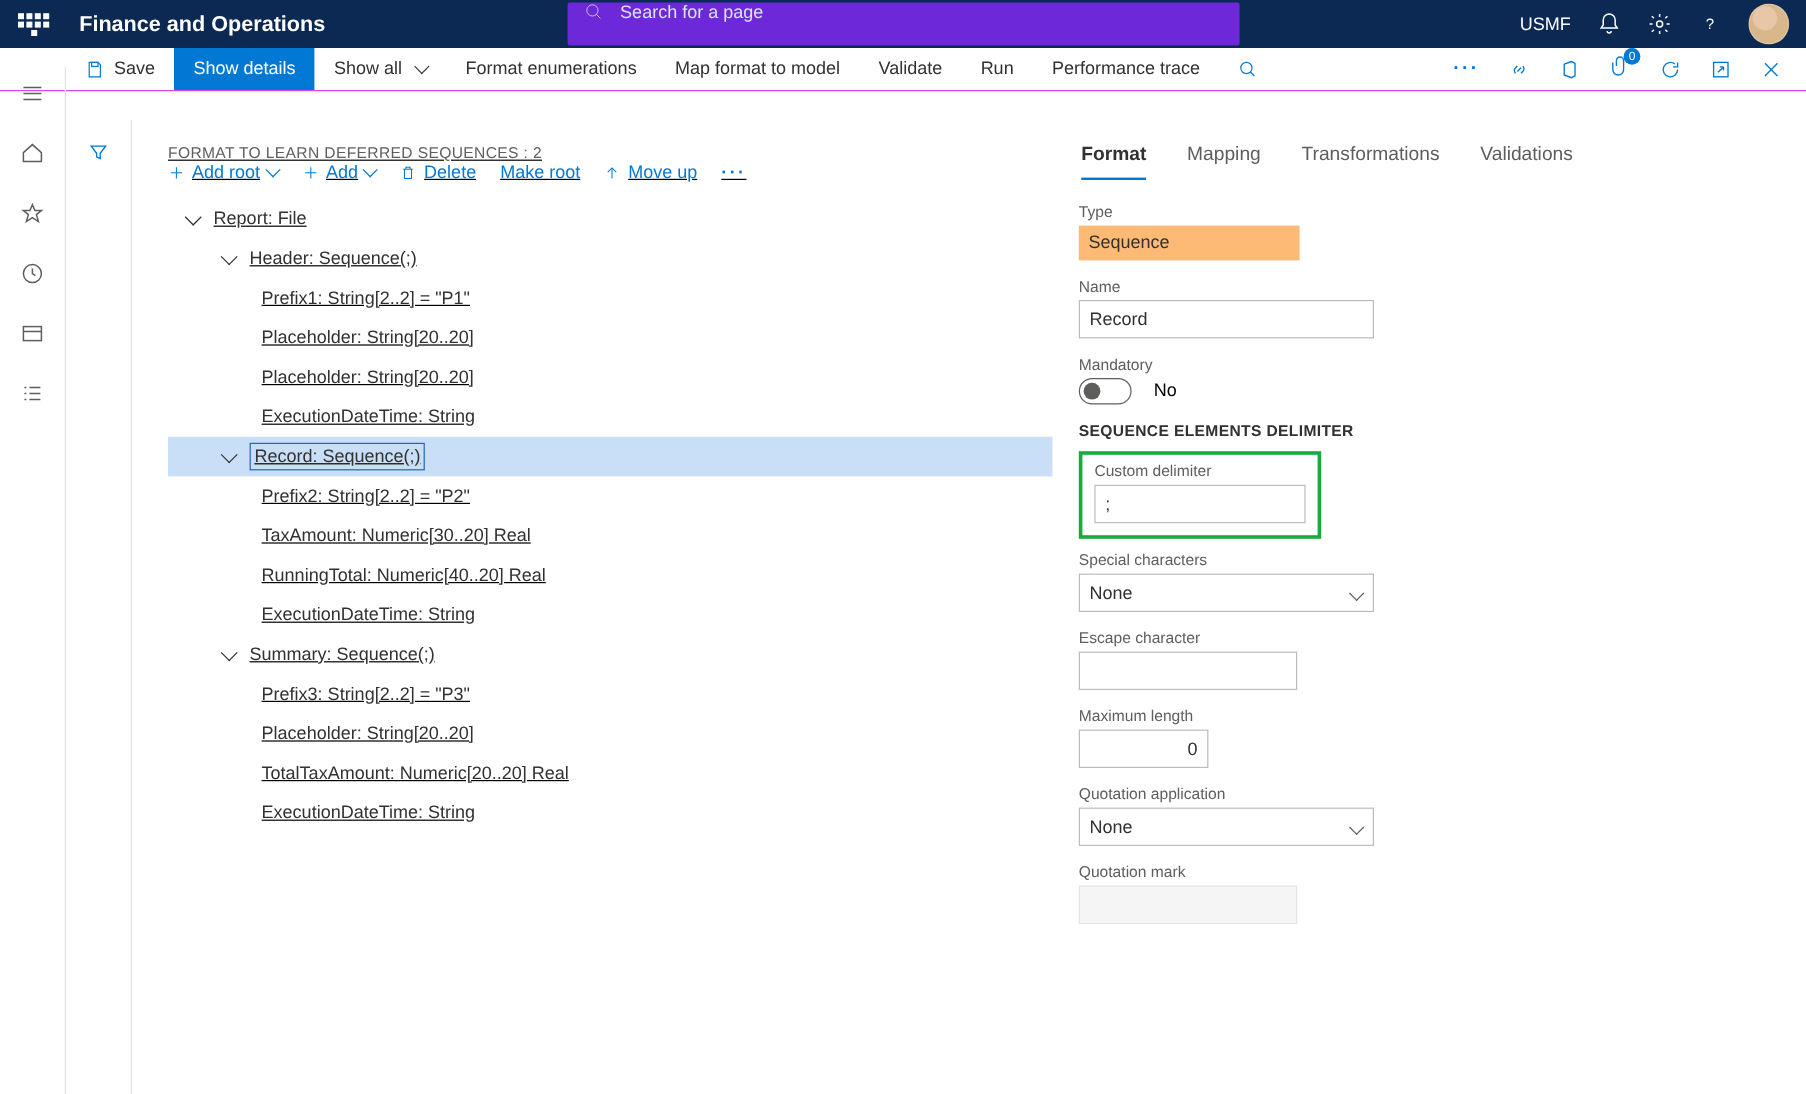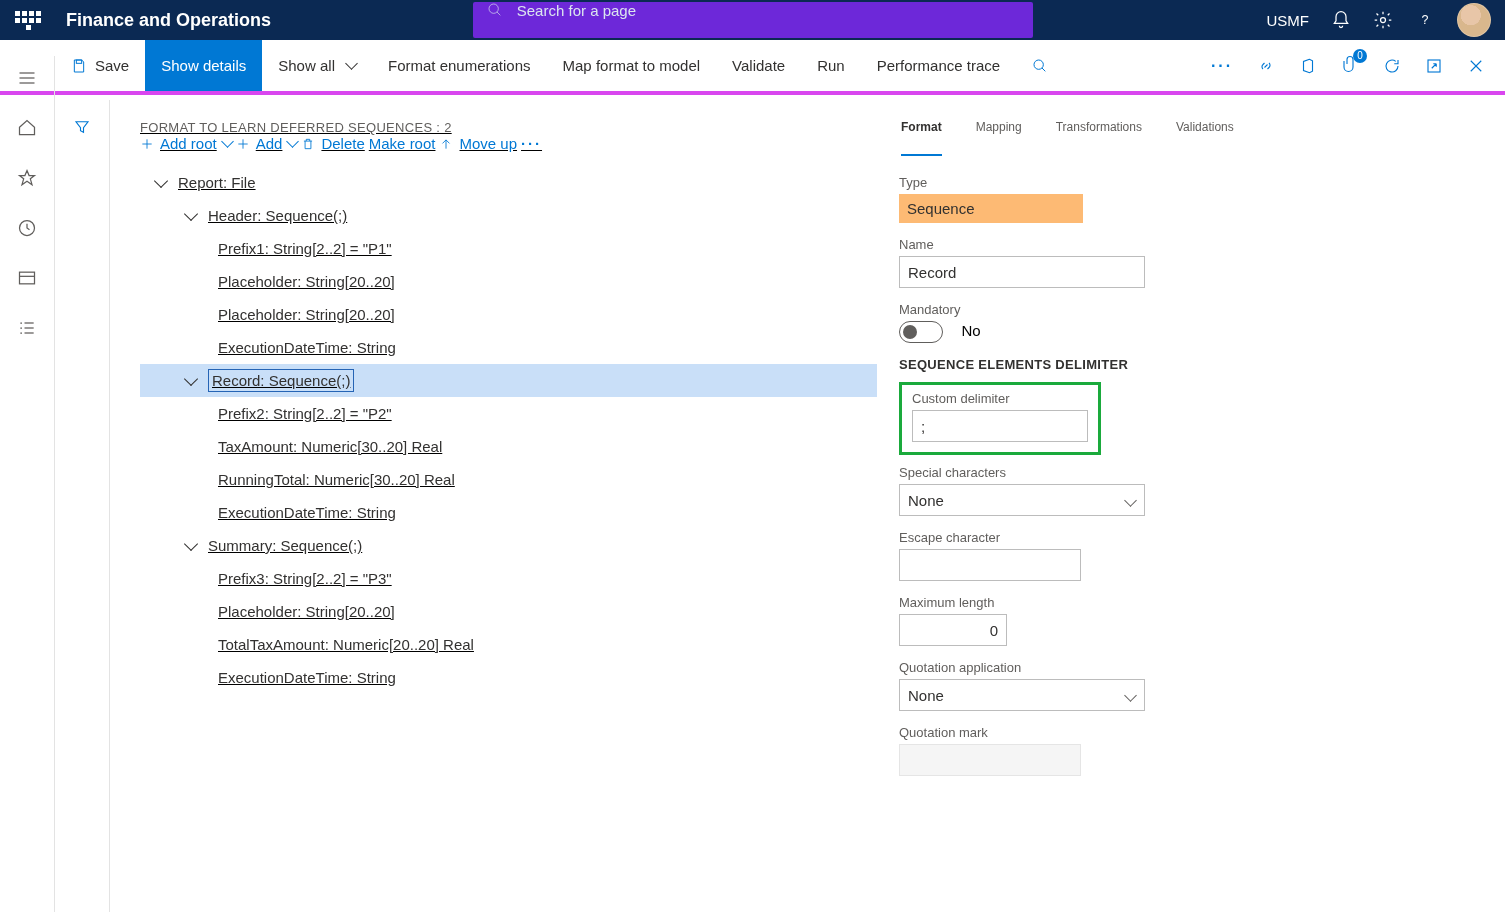--- a/index.html
+++ b/index.html
@@ -13,21 +13,21 @@
 .search-wrap { flex: 1; display: flex; justify-content: center; }
 .search { width: 560px; height: 36px; background: #6d28d9; border-radius: 2px; display: flex; align-items: flex-start; padding: 0 14px; color: #dbe4ef; }
 .search svg { width: 16px; height: 16px; margin-right: 14px; stroke: #dbe4ef; }
 .search span { font-size: 15px; }
 .top-right { display: flex; align-items: center; gap: 22px; margin-left: 32px; }
 .top-right .txt { font-size: 15px; }
 .top-icon { width: 20px; height: 20px; stroke: #fff; fill: none; stroke-width: 1.5; }
 .avatar { width: 34px; height: 34px; border-radius: 50%; background: radial-gradient(circle at 40% 35%, #e8c6a8 0 35%, #d9b78d 36% 100%); border: 1px solid #fff3; }
 
 
-.cmdbar { height: 55px; border-bottom: 4px solid #d946ef; display: flex; align-items: stretch; padding-left: 55px; }
+.cmdbar { height: 36px; border-bottom: 1px solid #d946ef; display: flex; align-items: stretch; padding-left: 55px; }
 .cmd { display: flex; align-items: center; padding: 0 16px; color: #323130; font-size: 15px; gap: 8px; cursor: pointer; }
 .cmd.save svg { stroke: #0078d4; }
 .cmd.active { background: #0078d4; color: #fff; }
 .cmd.chev::after { content: ""; width: 8px; height: 8px; border-right: 1.5px solid currentColor; border-bottom: 1.5px solid currentColor; transform: rotate(45deg); margin-left: 4px; margin-top: -4px; }
 .cmdbar .spacer { flex: 1; }
 .cmd-icons { display: flex; align-items: center; gap: 24px; padding-right: 20px; }
 .cmd-icon { width: 18px; height: 18px; stroke: #0078d4; fill: none; stroke-width: 1.5; }
 .badge { position: relative; }
 .badge::after { content: "0"; position: absolute; top: -6px; right: -8px; background: #0078d4; color: #fff; font-size: 10px; width: 14px; height: 14px; border-radius: 7px; display: flex; align-items: center; justify-content: center; }
 
@@ -44,41 +44,41 @@
 .left-pane { flex: 1; padding: 20px 18px 0 30px; text-decoration: underline; }
 .right-pane { width: 610px; padding: 20px 0 0 0; position: relative; overflow-y: scroll; }
 .right-pane::-webkit-scrollbar { width: 12px; }
 .right-pane::-webkit-scrollbar-track { background: #f8f8f8; }
 .right-pane::-webkit-scrollbar-thumb { background: #bcbcbc; border-radius: 6px; }
 
 .crumb { font-size: 13px; color: #605e5c; letter-spacing: .3px; }
 .page-title { font-size: 27px; font-weight: 600; color: #323130; margin-top: 6px; margin-bottom: 22px; }
 
 
-.tree-toolbar { display: flex; align-items: center; gap: 4px; color: #0078d4; font-size: 15px; margin-bottom: 14px; }
+.tree-toolbar { display: flex; align-items: center; gap: 20px; color: #0078d4; font-size: 15px; margin-bottom: 14px; }
 .tree-toolbar .item { display: flex; align-items: center; gap: 6px; cursor: pointer; }
 .tree-toolbar .item.chev::after { content: ""; width: 8px; height: 8px; border-right: 1.5px solid currentColor; border-bottom: 1.5px solid currentColor; transform: rotate(45deg); margin-top: -4px; }
 .tree-toolbar svg { width: 14px; height: 14px; stroke: #0078d4; fill: none; stroke-width: 1.5; }
 .dots { letter-spacing: 2px; font-weight: bold; }
 
 
 .tree { font-size: 15px; color: #323130; }
 .tree-row { height: 33px; display: flex; align-items: center; position: relative; }
 .arrow { width: 10px; height: 10px; transform: rotate(45deg); border-top: 1.5px solid #323130; border-right: 1.5px solid #323130; margin-right: 12px; display: inline-block; }
 .arrow.open { transform: rotate(135deg); margin-top: -4px; }
 .tree-row.selected { background: #c9dff8; }
 .tree-row.selected .label { border: 1px solid #2564b5; padding: 2px 3px; }
 .pad-1 { padding-left: 16px; }
 .pad-2 { padding-left: 32px; }
 .pad-3 { padding-left: 46px; }
 .pad-4 { padding-left: 78px; }
 
 
 .tabs { display: flex; gap: 34px; padding-left: 6px; border-bottom: 1px solid transparent; }
-.tab { font-size: 12px; color: #605e5c; padding-bottom: 20px; cursor: pointer; }
+.tab { font-size: 16px; color: #605e5c; padding-bottom: 10px; cursor: pointer; }
 .tab.active { color: #323130; font-weight: 600; border-bottom: 2px solid #0078d4; }
 
 
 .form { padding: 18px 24px 40px 4px; }
 .field-lbl { font-size: 13px; color: #605e5c; margin-bottom: 4px; }
 .field-val-ro { font-size: 15px; color: #323130; padding: 6px 8px; background: #fdba74; width: 184px; margin-bottom: 14px; }
 .field-input { width: 246px; height: 32px; border: 1px solid #bcbcbc; padding: 0 8px; font-size: 15px; color: #323130; background: #fff; }
 .field-input.num { text-align: right; width: 108px; }
 .field { margin-bottom: 14px; }
 .toggle { width: 44px; height: 22px; border: 1px solid #605e5c; border-radius: 11px; position: relative; display: inline-block; vertical-align: middle; }
@@ -297,21 +297,21 @@
           <span class="arrow open"></span>
           <span class="label">Record: Sequence(;)</span>
         </div>
       <div class="tree-row pad-4">
           <span class="label">Prefix2: String[2..2] = "P2"</span>
         </div>
       <div class="tree-row pad-4">
           <span class="label">TaxAmount: Numeric[30..20] Real</span>
         </div>
       <div class="tree-row pad-4">
-          <span class="label">RunningTotal: Numeric[30..20] Real</span>
+          <span class="label">RunningTotal: Numeric[40..20] Real</span>
         </div>
       <div class="tree-row pad-4">
           <span class="label">ExecutionDateTime: String</span>
         </div>
       <div class="tree-row pad-3">
           <span class="arrow open"></span>
           <span class="label">Summary: Sequence(;)</span>
         </div>
       <div class="tree-row pad-4">
           <span class="label">Prefix3: String[2..2] = "P3"</span>

